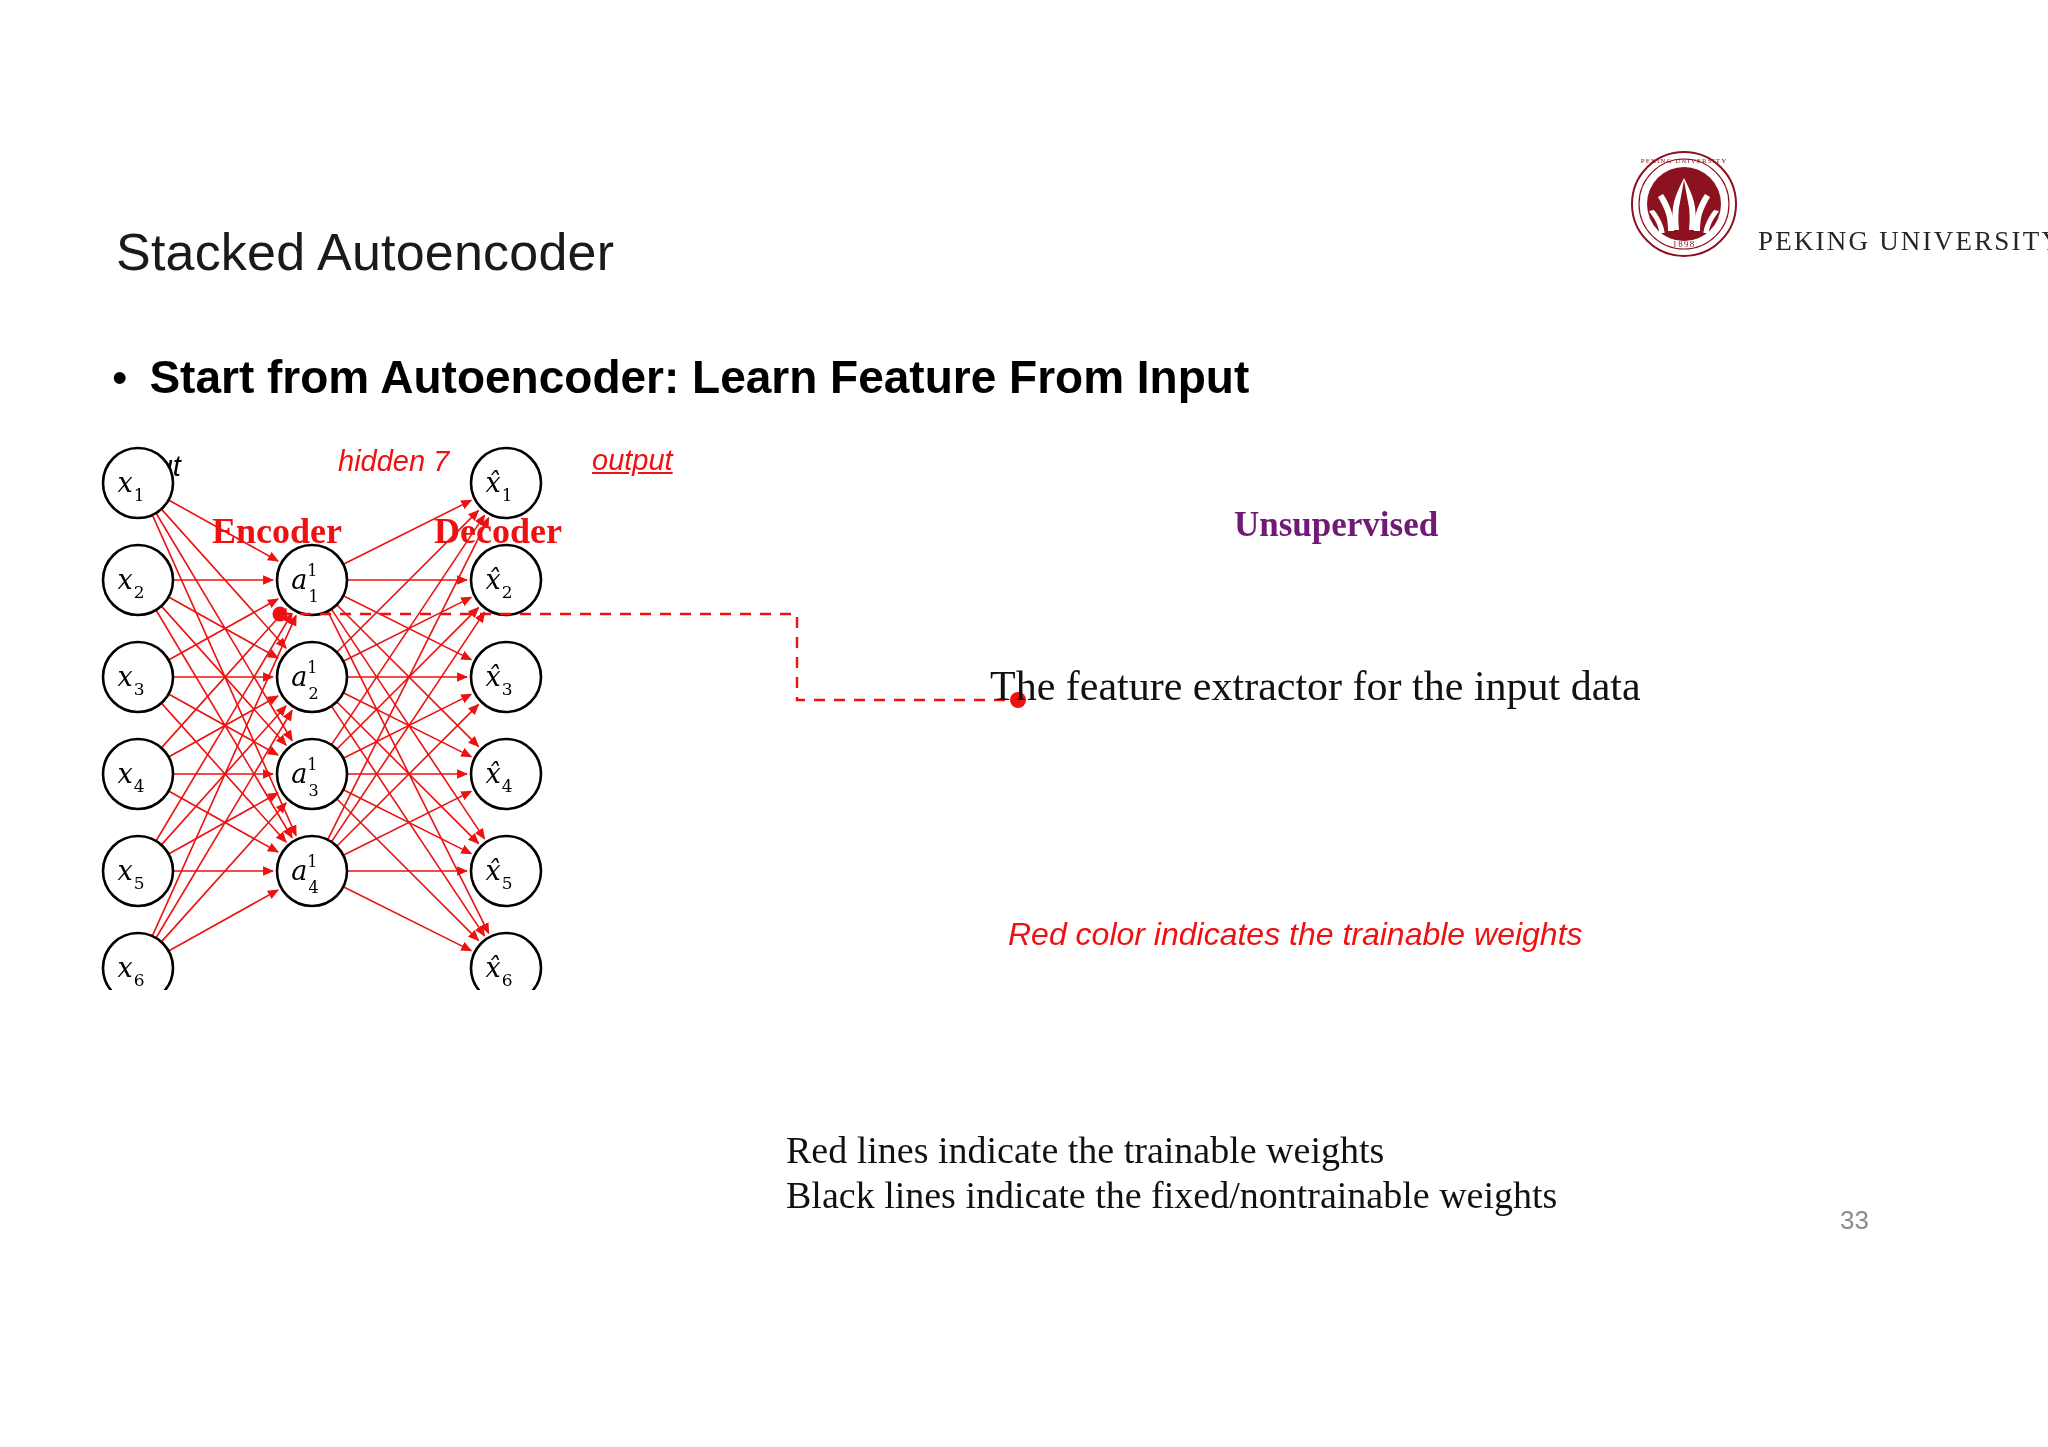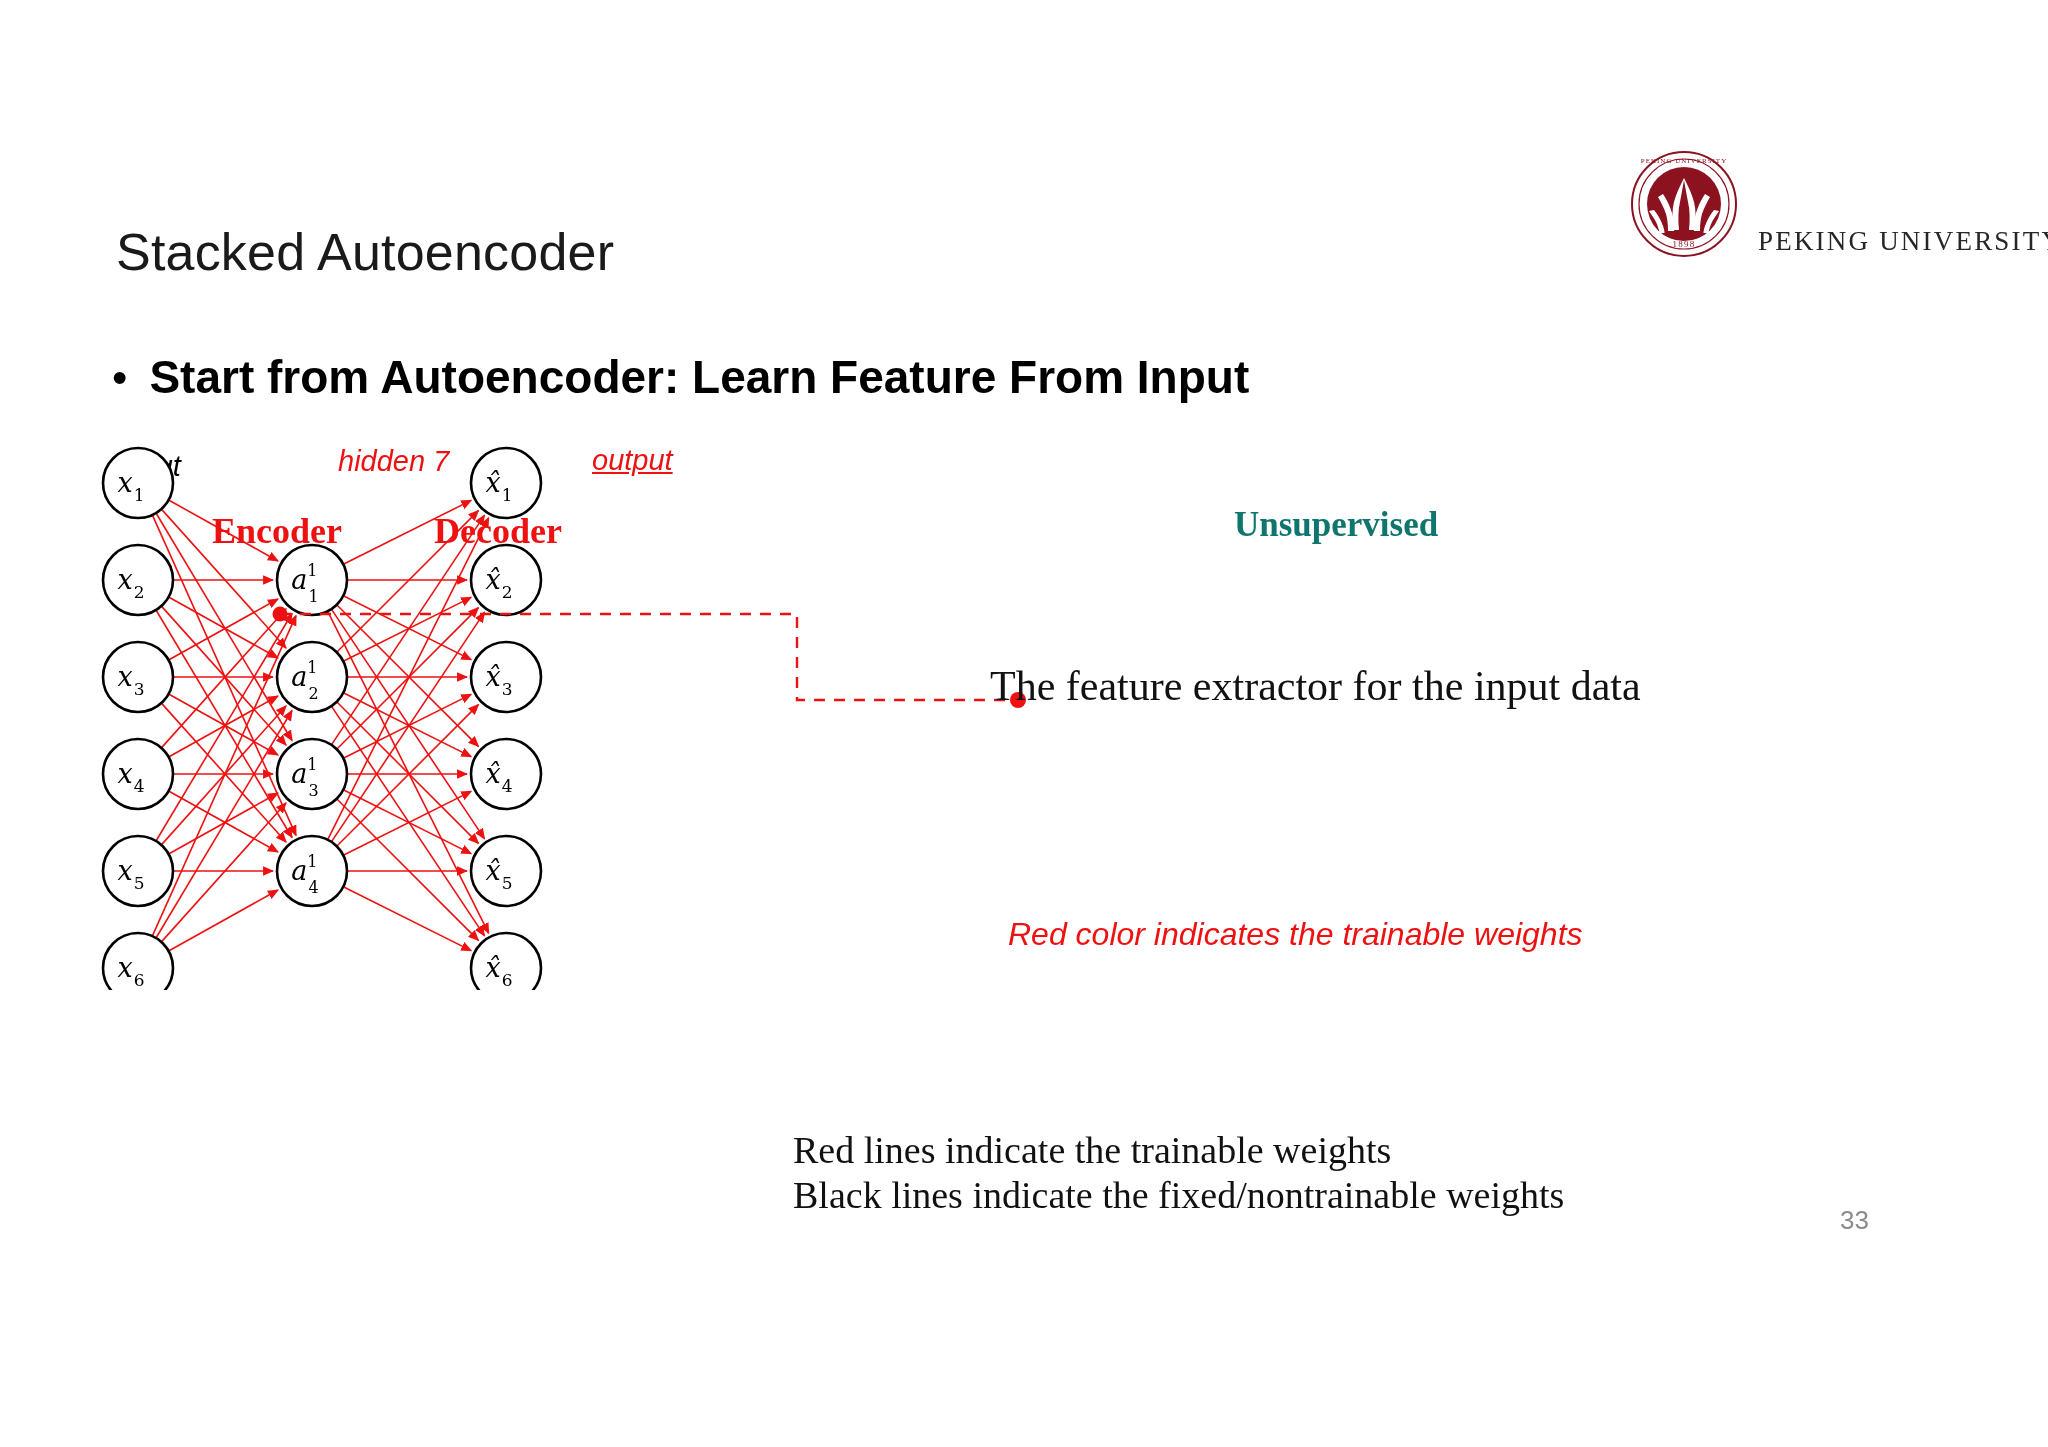--- a/index.html
+++ b/index.html
@@ -104,21 +104,21 @@
   #label-encoder { left: 212px; top: 510px; }
   #label-decoder { left: 434px; top: 510px; }
 
   
   #label-unsupervised {
     position: absolute;
     left: 1234px; top: 505px;
     font-family: "Liberation Serif", serif;
     font-weight: bold;
     font-size: 35px;
-    color: #0f766e;
+    color: #701a75;
     white-space: nowrap;
   }
   #label-feature-extractor {
     position: absolute;
     left: 990px; top: 662px;
     font-family: "Liberation Serif", serif;
     font-size: 42px;
     color: #111111;
     white-space: nowrap;
   }
@@ -132,21 +132,20 @@
     font-style: italic;
   }
   #legend-lines {
     position: absolute;
     left: 786px; top: 1128px;
     font-family: "Liberation Serif", serif;
     font-size: 38px;
     color: #111111;
     line-height: 1.18;
     white-space: nowrap;
-    margin-left: 7px;
   }
 
   
   #connector-svg {
     position: absolute;
     left: 270px; top: 590px;
     pointer-events: none;
   }
 
   

